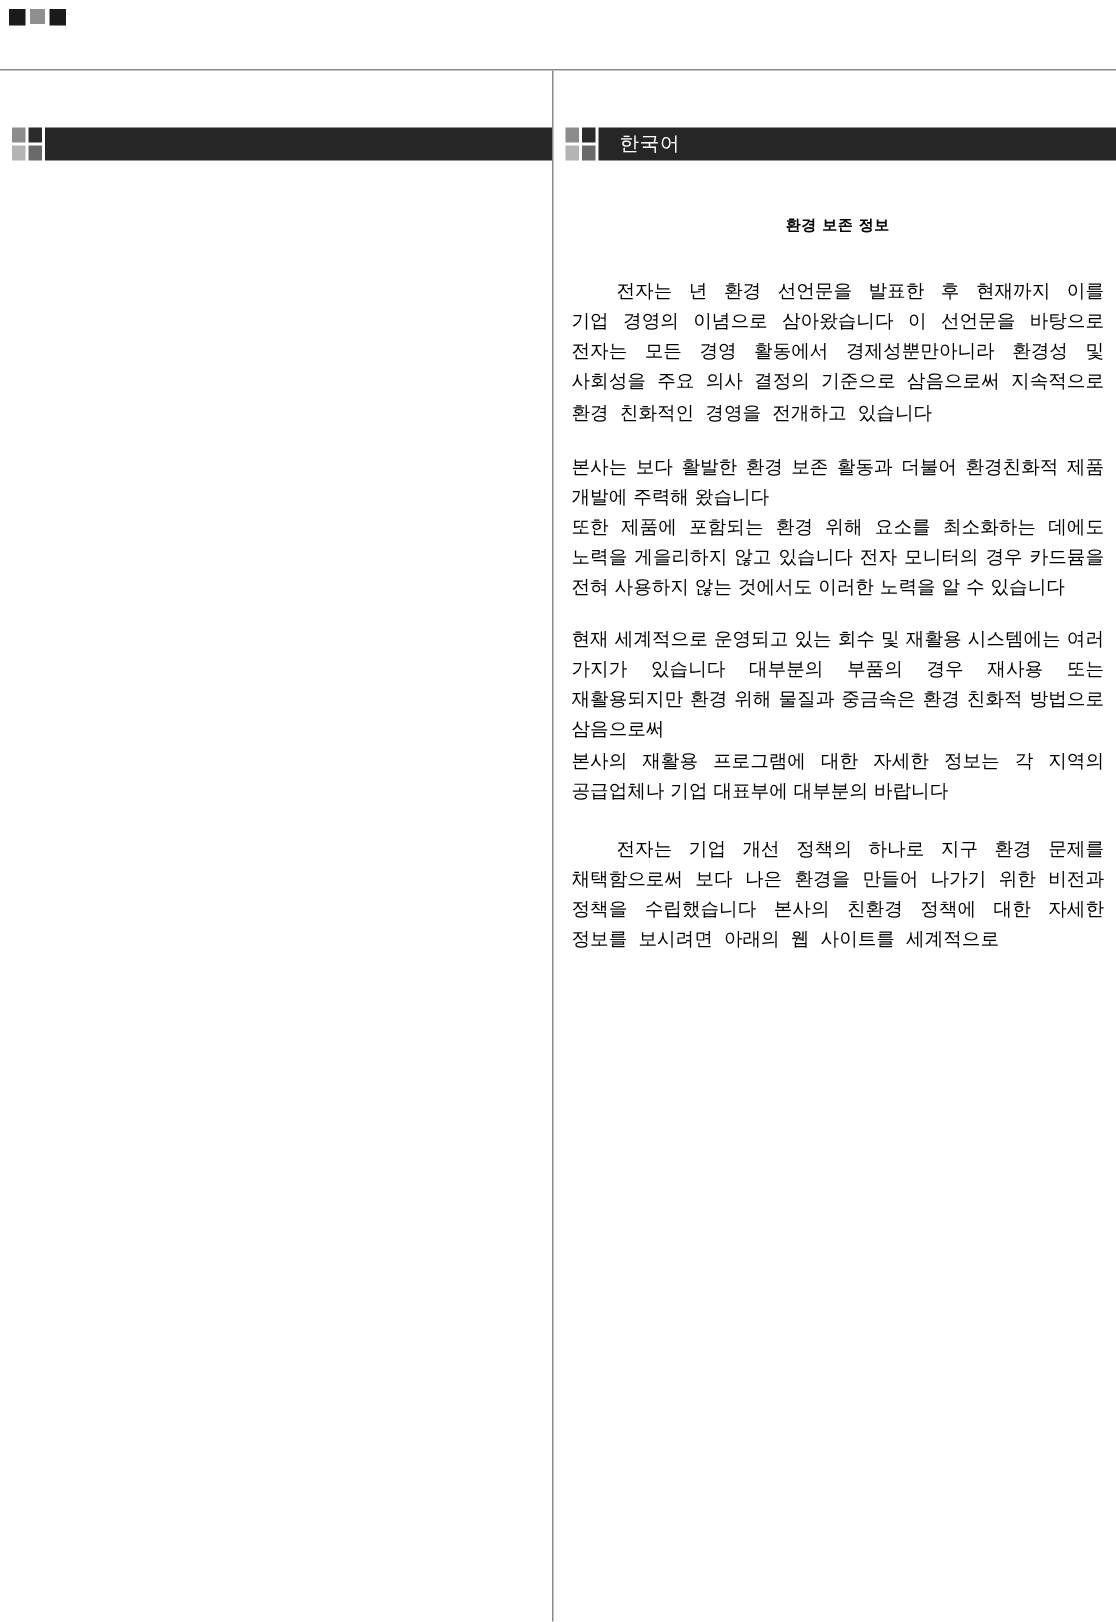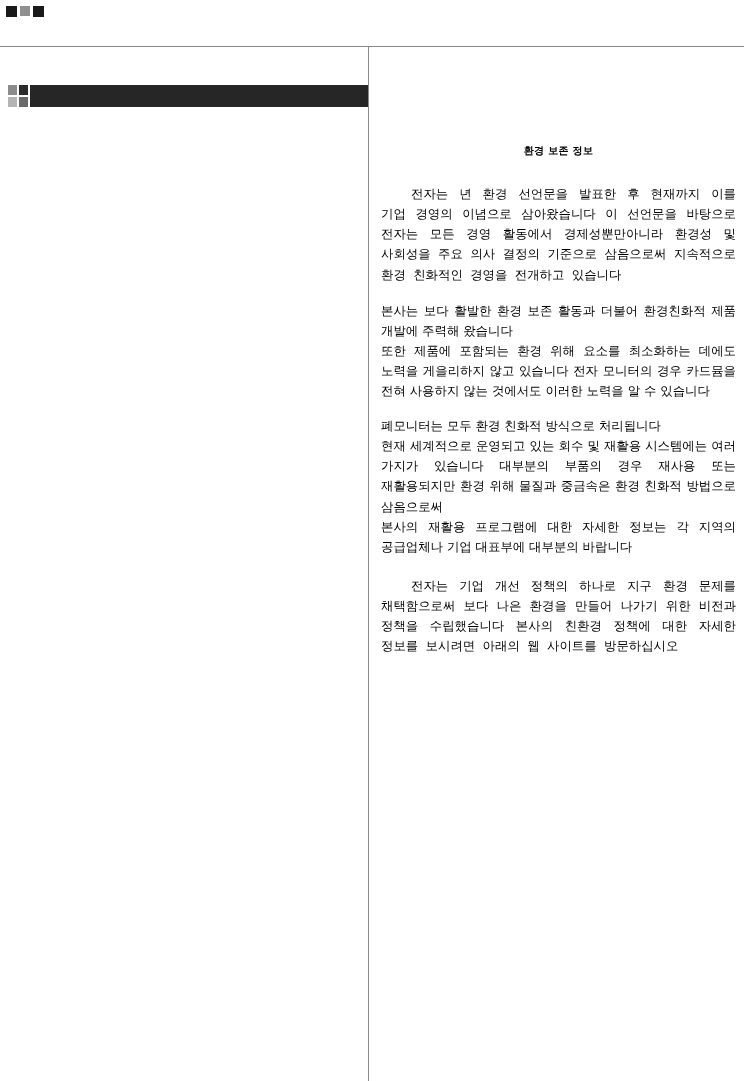--- a/index.html
+++ b/index.html
@@ -167,38 +167,48 @@
             <i class="g3"></i>
             <i class="g4"></i>
         </span>
         <div class="bar">
           <span class="bar-title"></span>
         </div>
       </div>
     </div>
 
     <div class="col-right">
+      <div class="bar-wrap">
+        <span class="bar-glyph">
+          <i class="g1"></i>
+            <i class="g2"></i>
+            <i class="g3"></i>
+            <i class="g4"></i>
+        </span>
+        <div class="bar">
+          <span class="bar-title">한국어</span>
+        </div>
+      </div>
 
       <div class="content">
 
         <h2 class="heading">환경 보존 정보</h2>
 
         <p class="indent">전자는      년     환경 선언문을 발표한 후 현재까지 이를 기업 경영의 이념으로 삼아왔습니다  이 선언문을 바탕으로       전자는 모든 경영 활동에서 경제성뿐만아니라 환경성 및 사회성을 주요 의사 결정의 기준으로 삼음으로써 지속적으로 환경 친화적인 경영을 전개하고 있습니다</p>
 
         <p class="tight">본사는 보다 활발한 환경 보존 활동과 더불어 환경친화적 제품 개발에 주력해 왔습니다</p>
 
         <p>또한 제품에 포함되는 환경 위해 요소를 최소화하는 데에도 노력을 게을리하지 않고 있습니다       전자 모니터의 경우 카드뮴을 전혀 사용하지 않는 것에서도 이러한 노력을 알 수 있습니다</p>
 
 
 
-        <p class="tight">폐모니터는 모두 환경 친화적 방식으로 처리됩니다</p>
 
         <p class="tight">현재 세계적으로 운영되고 있는 회수 및 재활용 시스템에는 여러 가지가 있습니다  대부분의 부품의 경우 재사용 또는 재활용되지만 환경 위해 물질과 중금속은 환경 친화적 방법으로 삼음으로써</p>
 
         <p>본사의 재활용 프로그램에 대한 자세한 정보는 각 지역의     공급업체나      기업 대표부에 대부분의 바랍니다</p>
 
-        <p class="indent gap-top">전자는 기업 개선 정책의 하나로 지구 환경 문제를 채택함으로써 보다 나은 환경을 만들어 나가기 위한  비전과 정책을 수립했습니다  본사의 친환경 정책에 대한 자세한 정보를 보시려면 아래의 웹 사이트를 방문하십시오</p>
+        <p class="indent gap-top">전자는 기업 개선 정책의 하나로 지구 환경 문제를 채택함으로써 보다 나은 환경을 만들어 나가기 위한  비전과 정책을 수립했습니다  본사의 친환경 정책에 대한 자세한 정보를 보시려면 아래의 웹 사이트를 세계적으로</p>
 
       </div>
     </div>
 
   </div>
 </div>
 
 </body></html>

